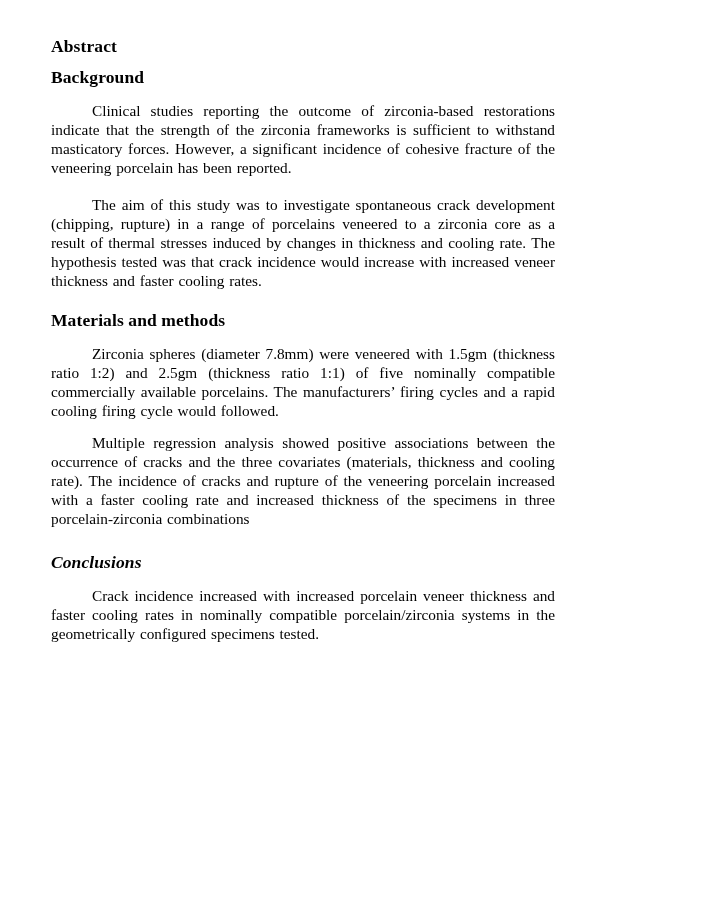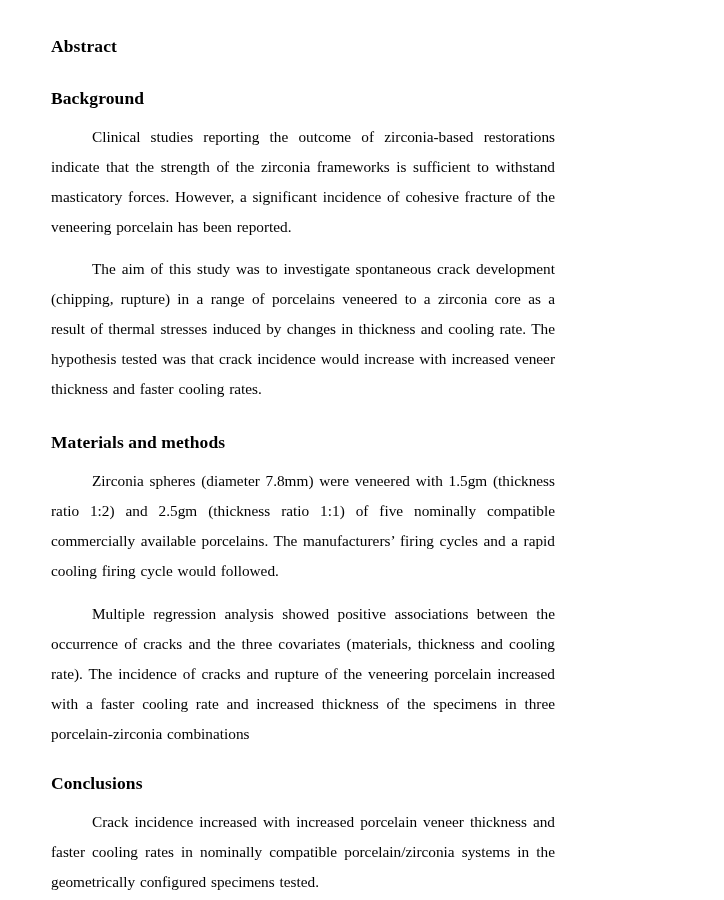--- a/index.html
+++ b/index.html
@@ -22,34 +22,34 @@
     padding: 36px 169px 20px 51px; 
     background: #ffffff;
   }
   .sec-heading {
     font-size: 17.5px;
     line-height: 21px;
     font-weight: bold;
     margin: 0;
     letter-spacing: 0.1px;
   }
-  .heading-background   { margin-top: 31px; }
-  .heading-materials    { margin-top: 28px; }
+  .heading-background   { margin-top: 10px; }
+  .heading-materials    { margin-top: 20px; }
   .heading-results      { margin-top: 11px; }
-  .heading-conclusions  { margin-top: 24px; }
+  .heading-conclusions  { margin-top: 24px; font-style: italic; }
   .body-par {
     font-size: 15.3px;
-    line-height: 30px;
+    line-height: 19px;
     text-align: justify;
     text-indent: 41px;
     margin: 0;
     word-spacing: 1px;
   }
   .par-first   { margin-top: 13px; } 
-  .par-follow  { margin-top: 12px; }    
+  .par-follow  { margin-top: 18px; }    
 </style>
 </head>
 <body>
 
 <div class="page">
 
   <h2 class="sec-heading heading-abstract">Abstract</h2>
 
   <h2 class="sec-heading heading-background">Background</h2>
 

